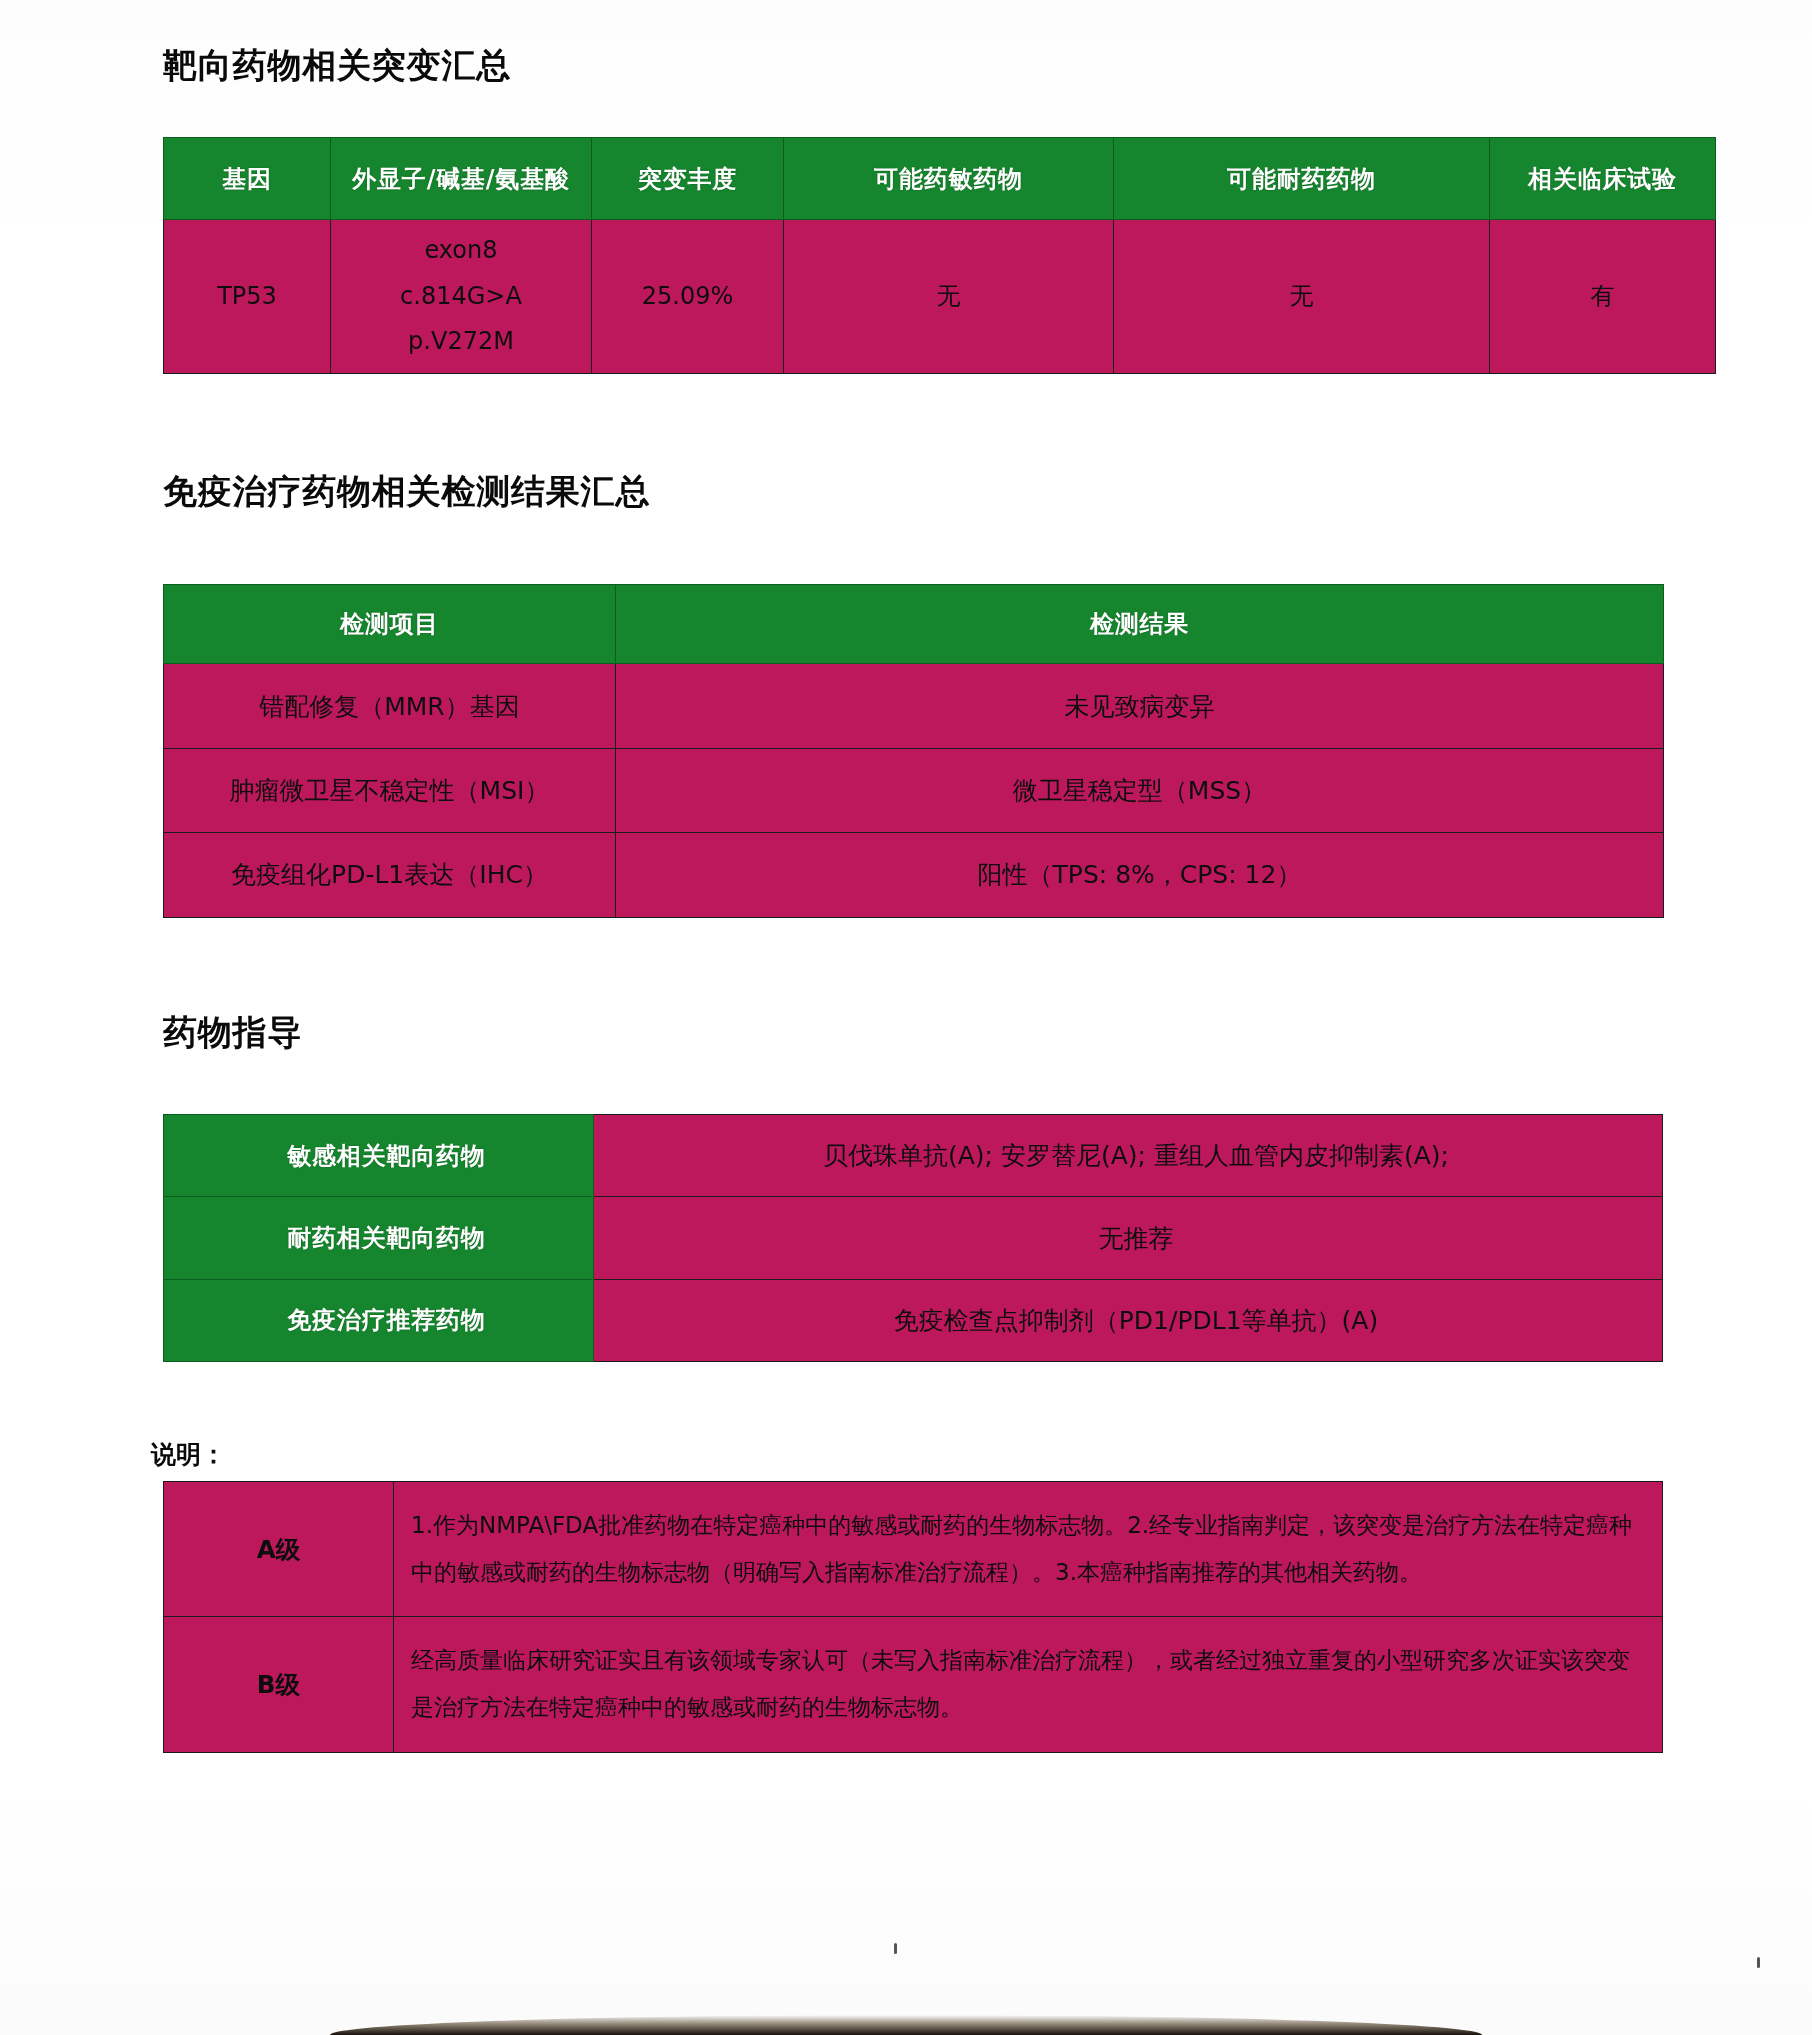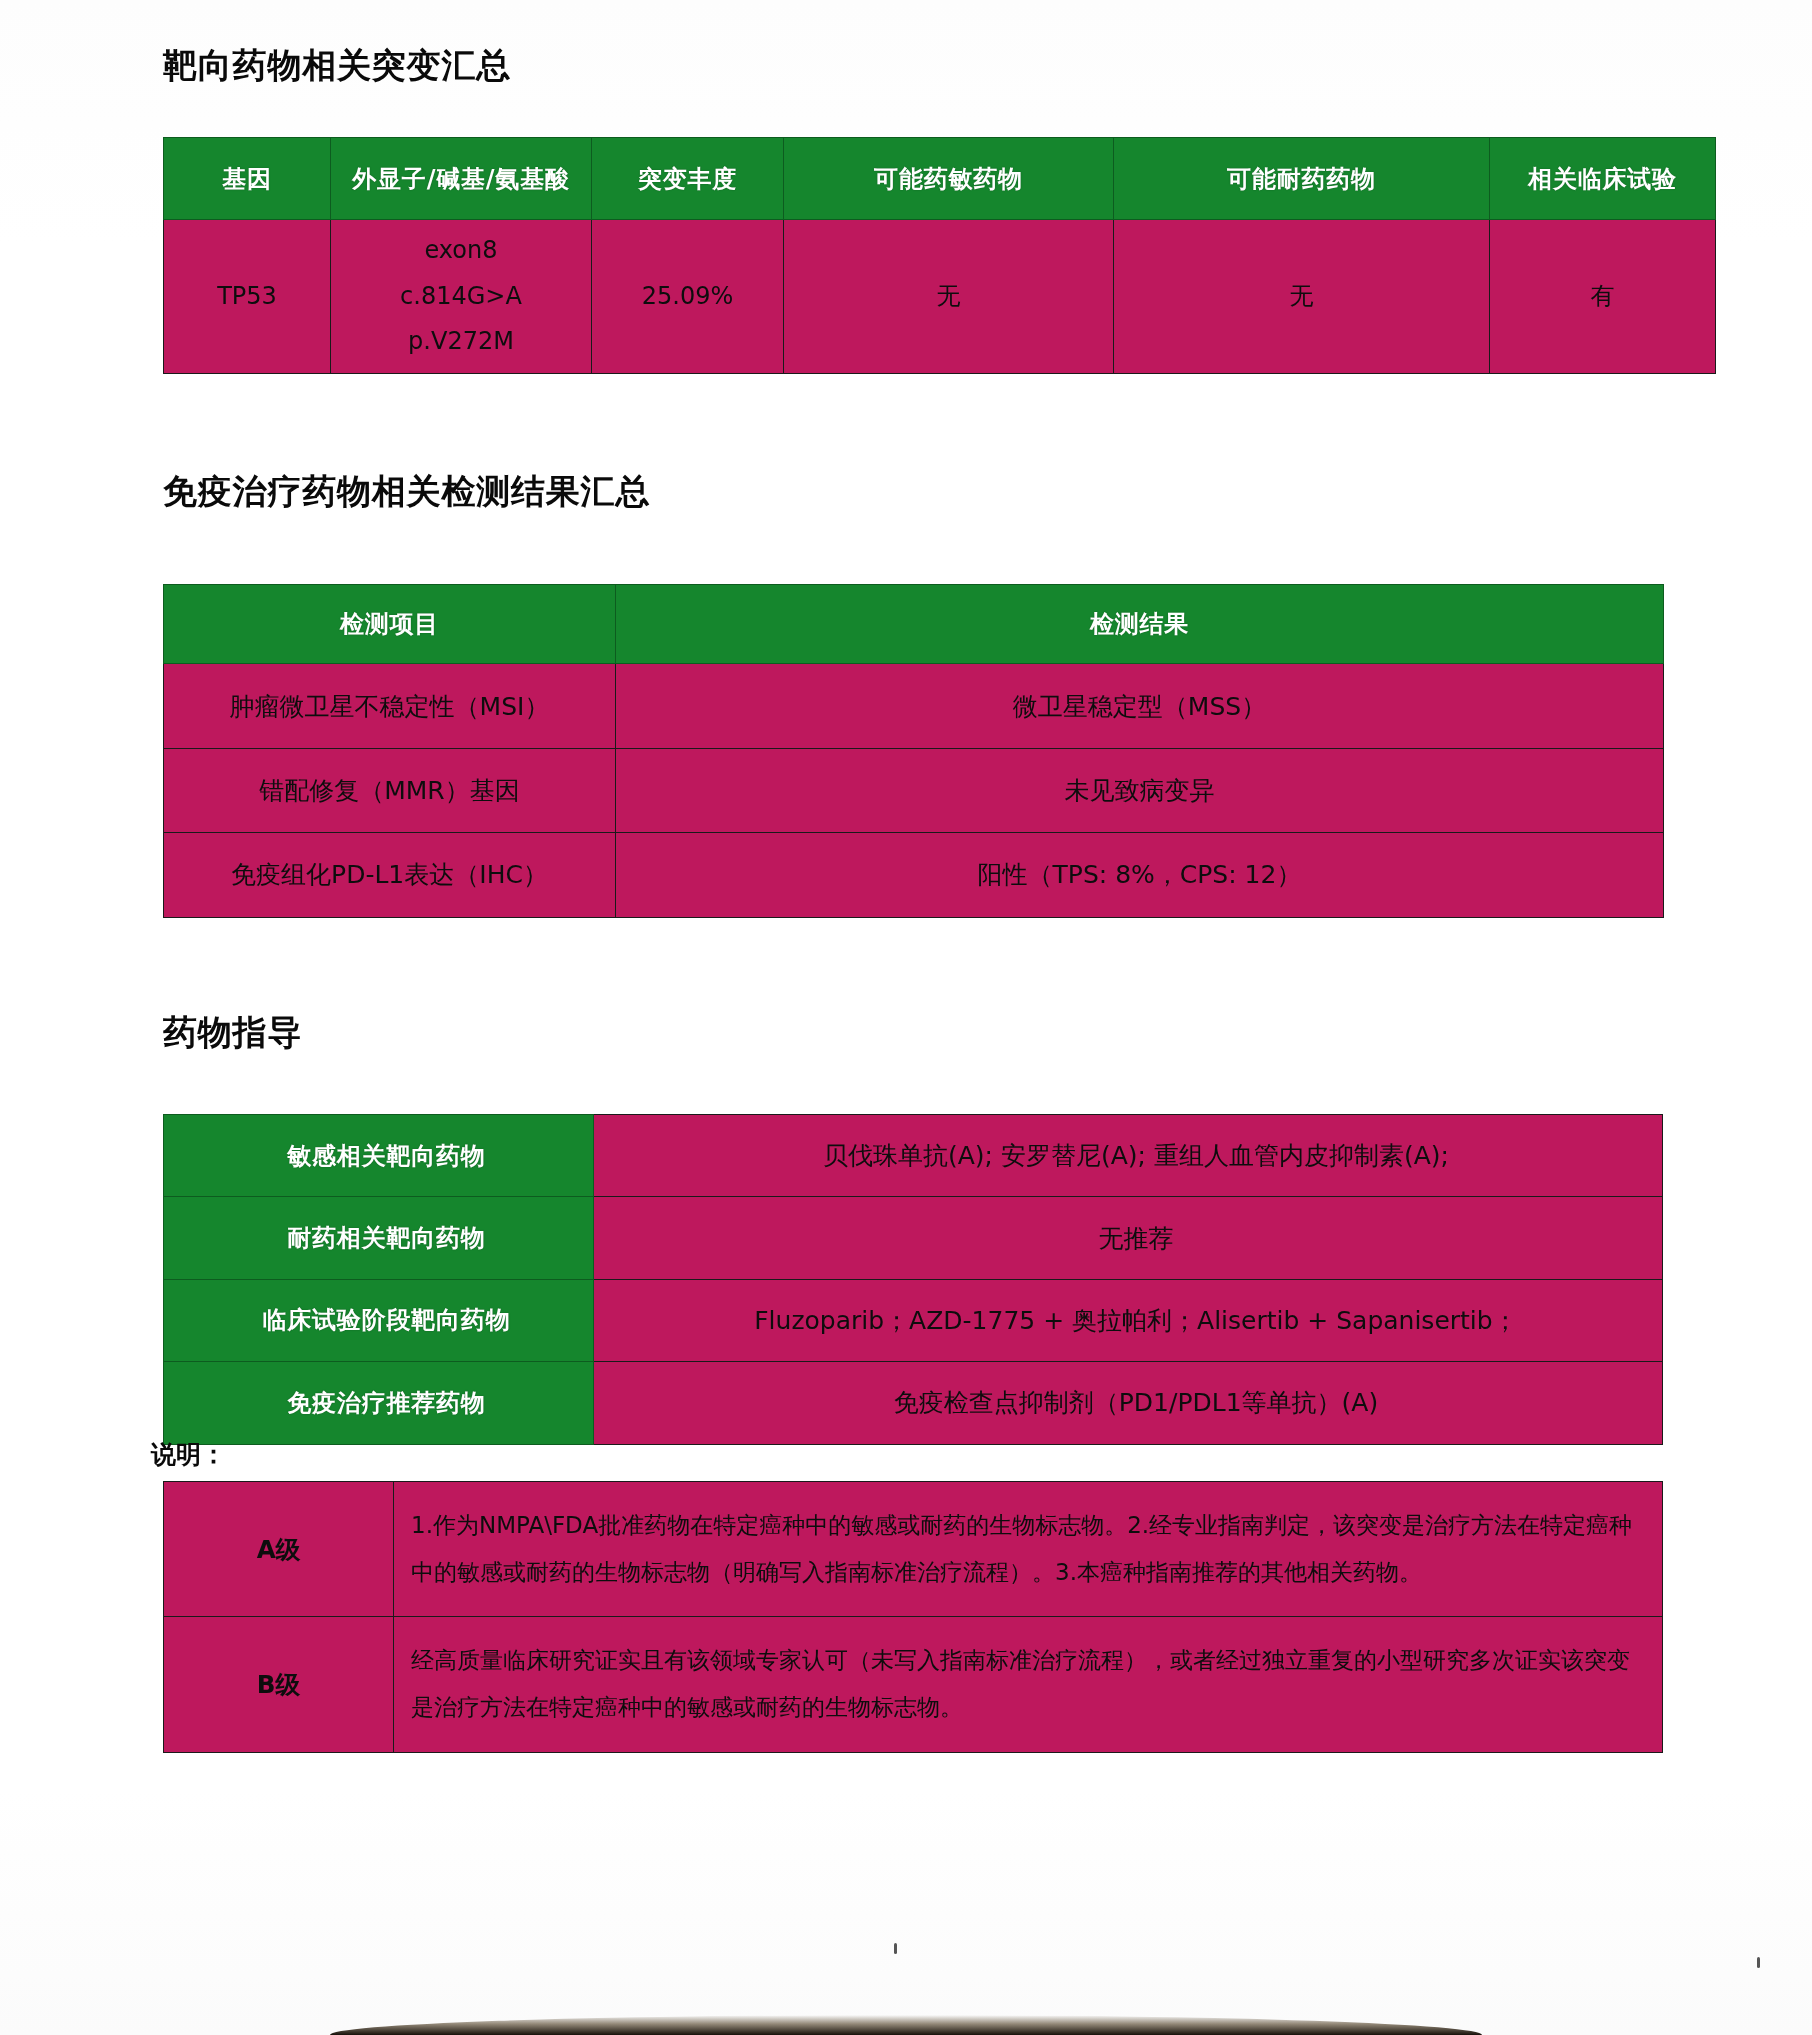--- a/index.html
+++ b/index.html
@@ -183,28 +183,28 @@
       <col style="width:1048px">
     </colgroup>
     <thead>
       <tr>
         <th>检测项目</th>
         <th>检测结果</th>
       </tr>
     </thead>
     <tbody>
       <tr>
+        <td class="item">错配修复（MMR）基因</td>
+        <td>未见致病变异</td>
+      </tr>
+      <tr>
         <td class="item">肿瘤微卫星不稳定性（MSI）</td>
         <td>微卫星稳定型（MSS）</td>
       </tr>
       <tr>
-        <td class="item">错配修复（MMR）基因</td>
-        <td>未见致病变异</td>
-      </tr>
-      <tr>
         <td class="item">免疫组化PD-L1表达（IHC）</td>
         <td>阳性（TPS: 8%，CPS: 12）</td>
       </tr>
     </tbody>
   </table>
 
   <h2 class="section-title" style="position:absolute; left:151px; top:998px;">药物指导</h2>
 
   <table class="rpt" id="tbl-drug" style="position:absolute; left:163px; top:1114px;">
     <colgroup>
@@ -212,24 +212,20 @@
       <col style="width:1069px">
     </colgroup>
     <tbody>
       <tr>
         <td class="keycell">敏感相关靶向药物</td>
         <td>贝伐珠单抗(A); 安罗替尼(A); 重组人血管内皮抑制素(A);</td>
       </tr>
       <tr>
         <td class="keycell">耐药相关靶向药物</td>
         <td>无推荐</td>
-      </tr>
-      <tr>
-        <td class="keycell">临床试验阶段靶向药物</td>
-        <td>Fluzoparib；AZD-1775 + 奥拉帕利；Alisertib + Sapanisertib；</td>
       </tr>
       <tr>
         <td class="keycell">免疫治疗推荐药物</td>
         <td>免疫检查点抑制剂（PD1/PDL1等单抗）(A)</td>
       </tr>
     </tbody>
   </table>
 
   <div class="notes-label" style="position:absolute; left:151px; top:1438px;">说明：</div>
 

